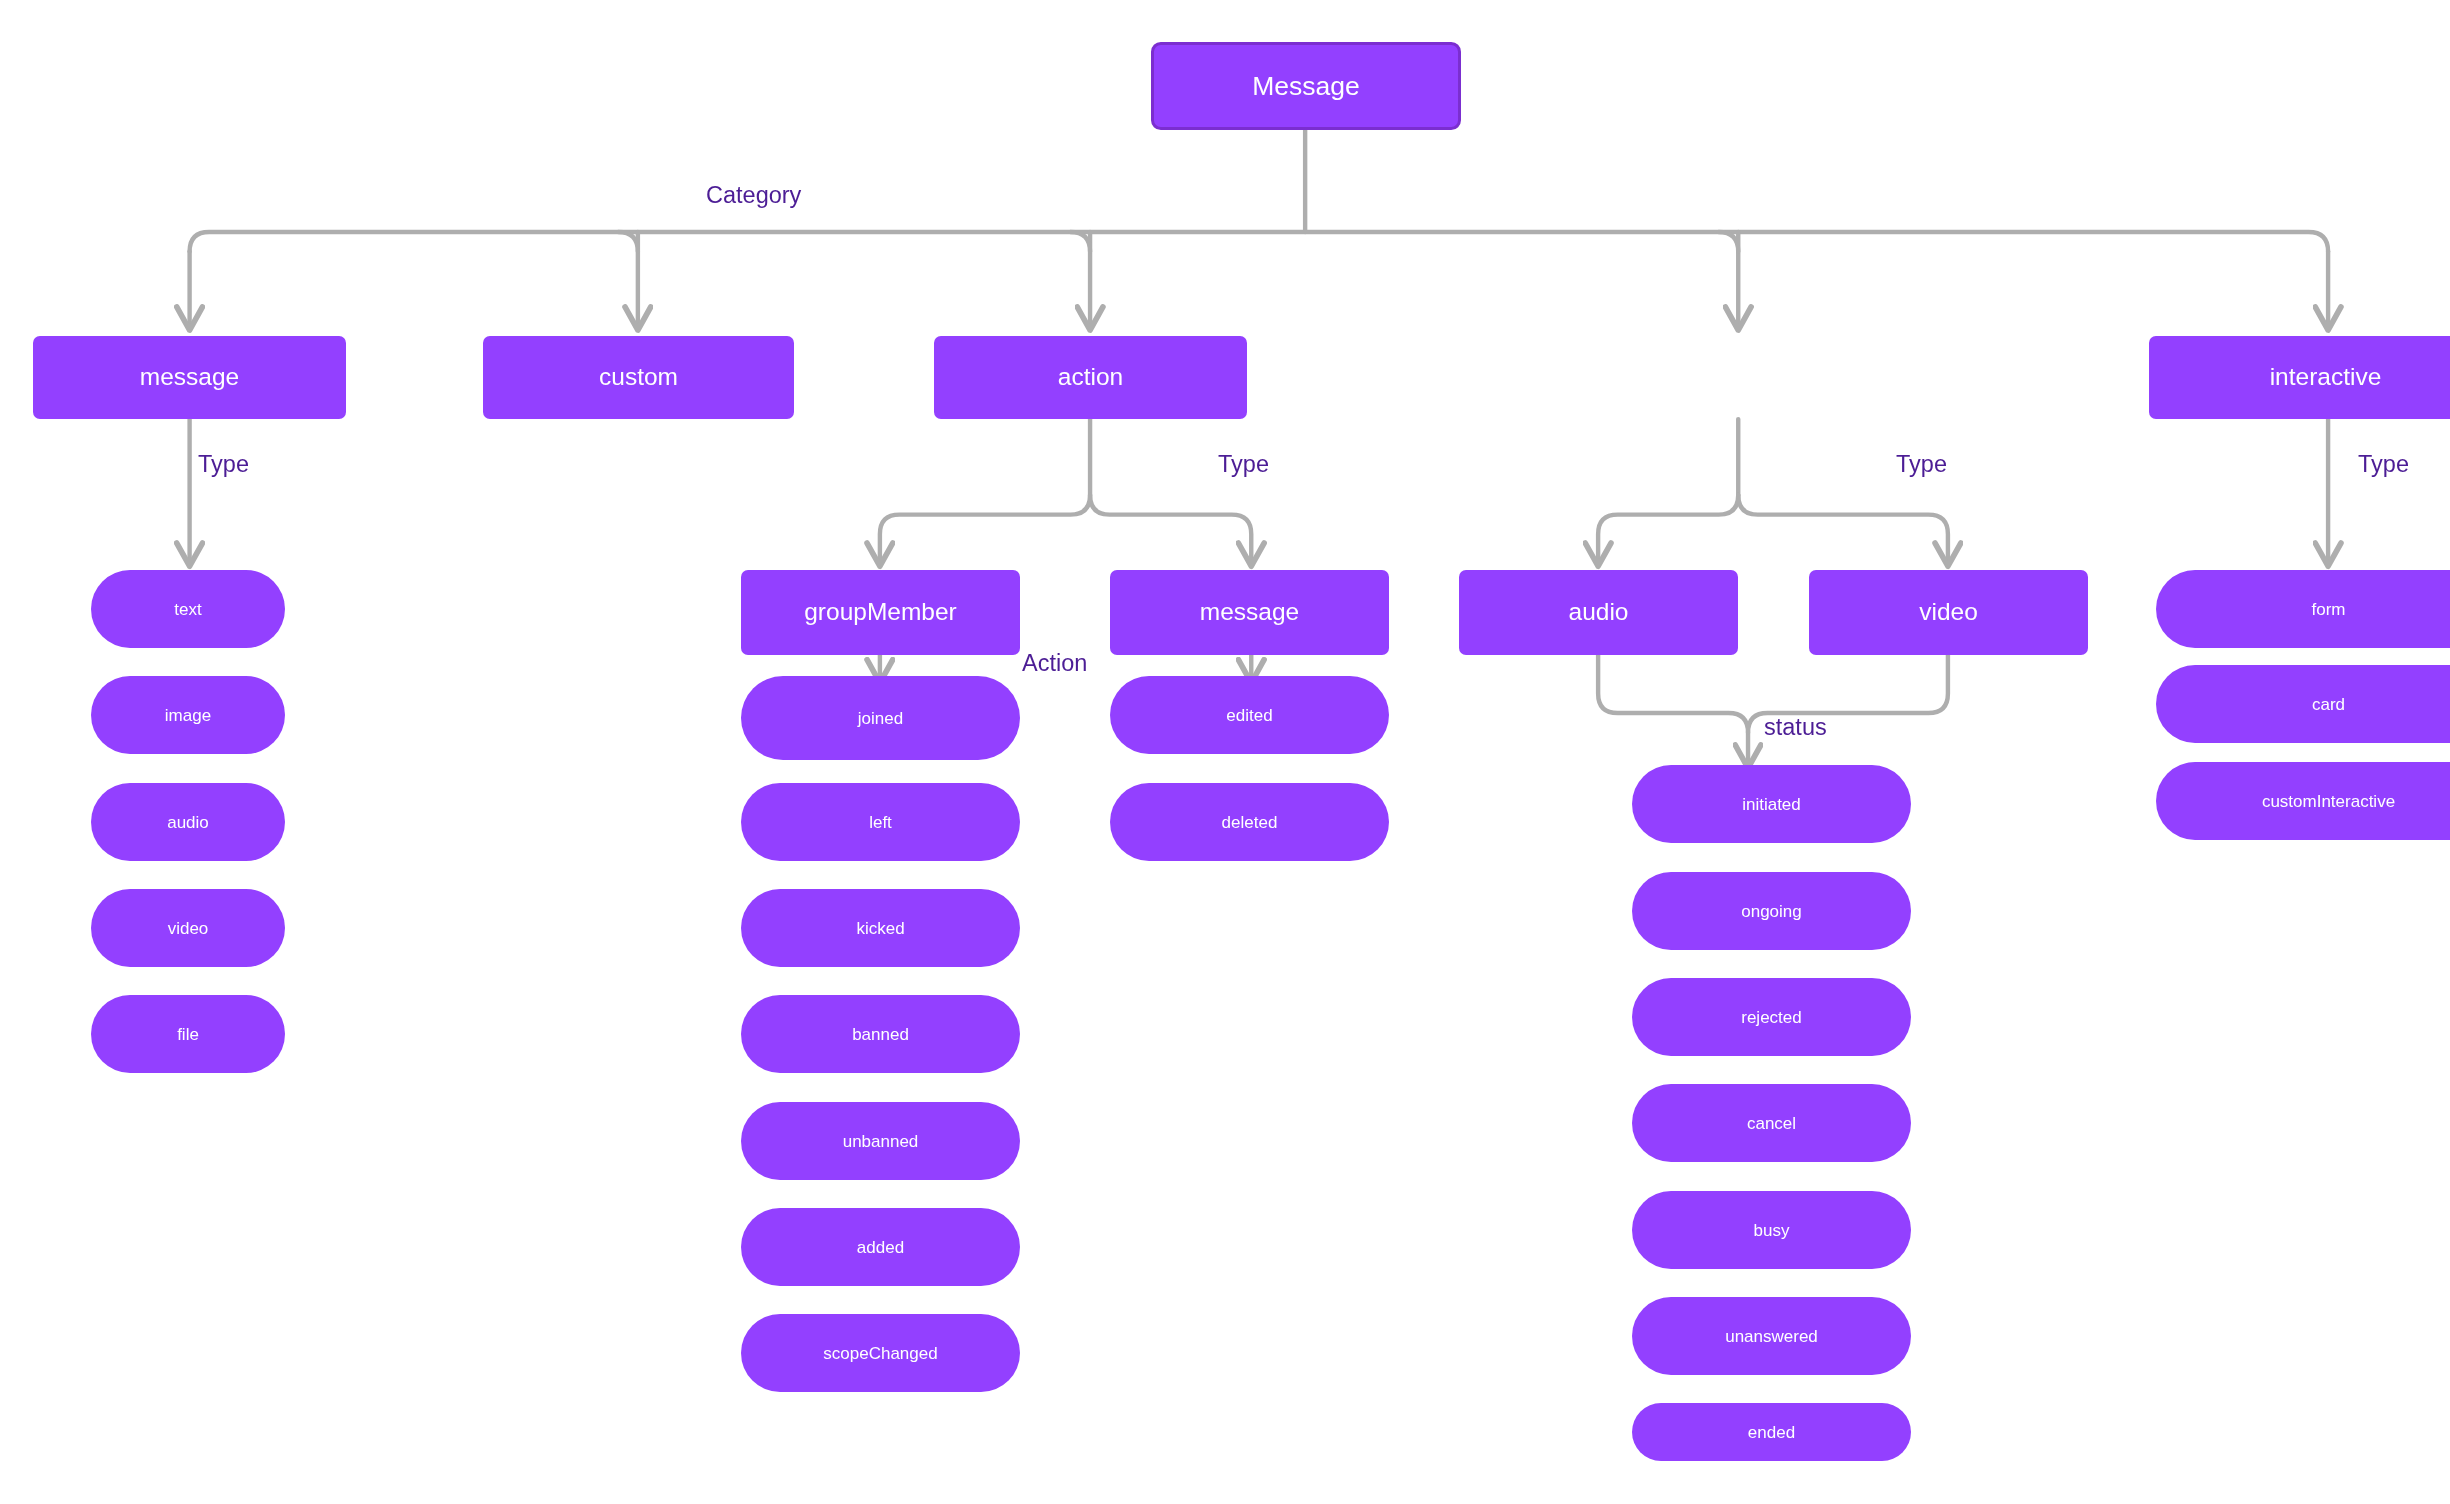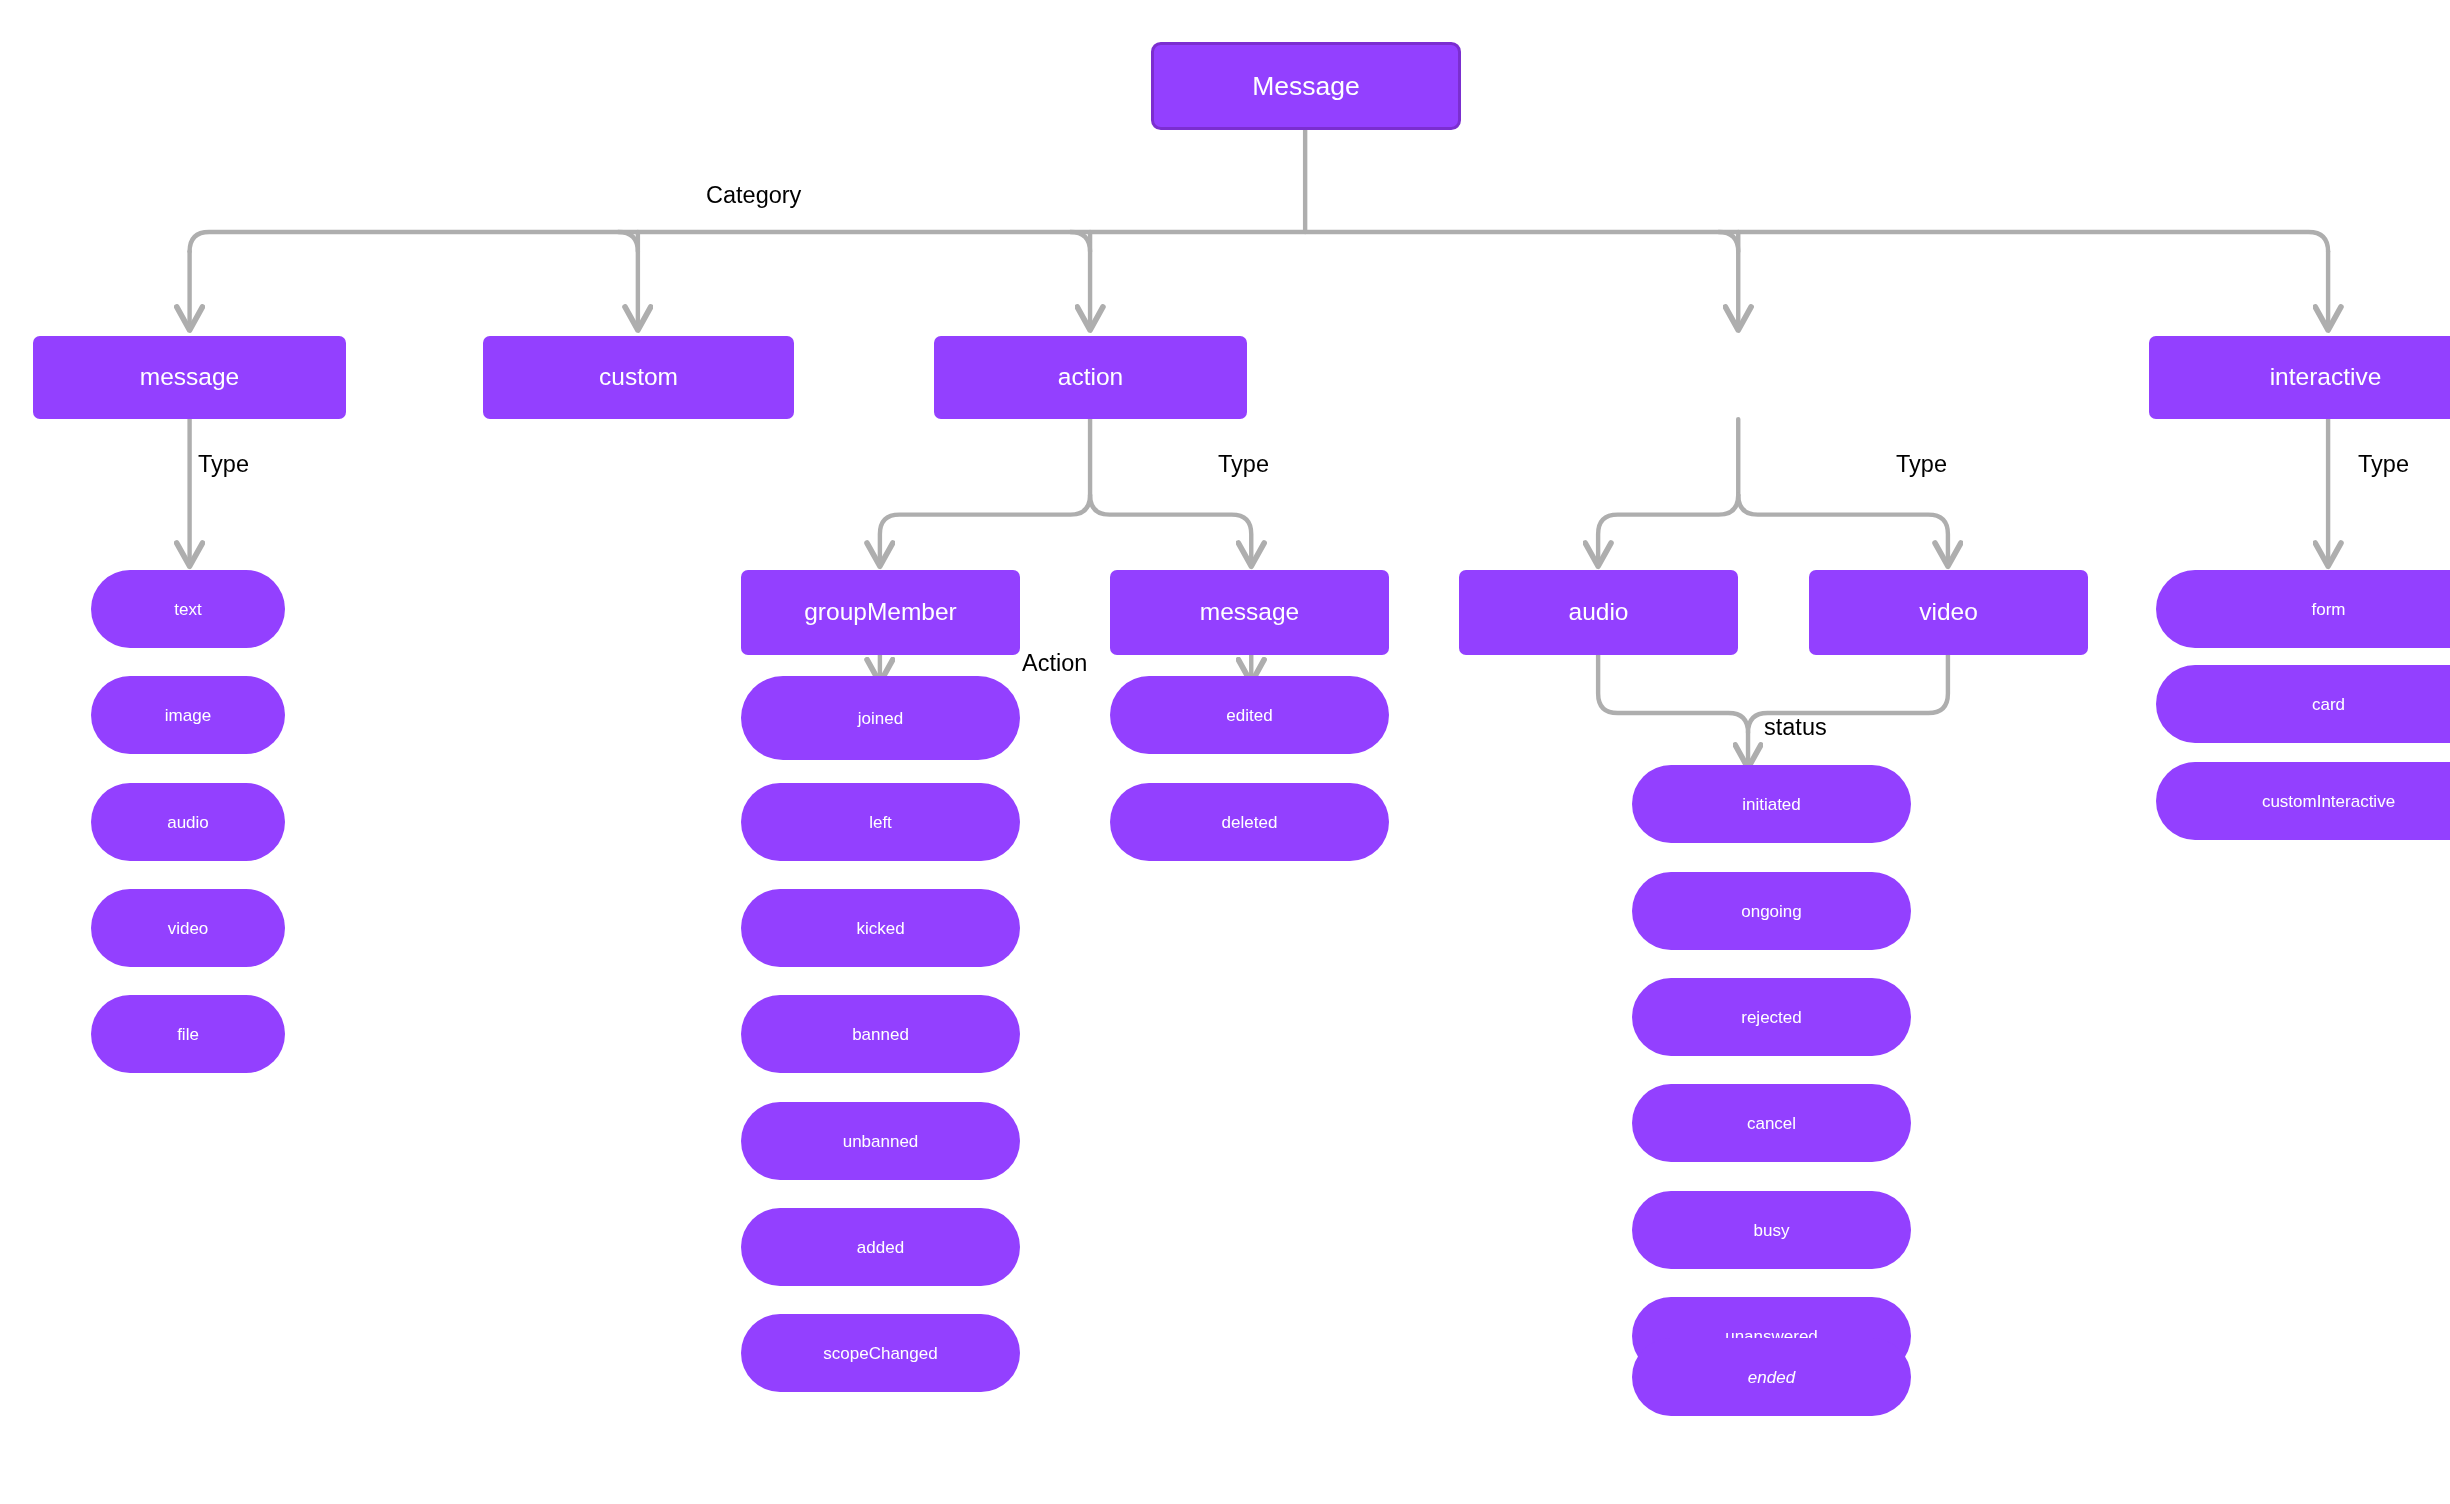--- a/index.html
+++ b/index.html
@@ -49,21 +49,21 @@
     border-radius: 7px;
     font-size: 24.5px;
   }
   .node-leaf {
     background: #9340FF;
     border-radius: 42px;
     font-size: 17px;
   }
   .edge-label {
     position: absolute;
-    color: #000000;
+    color: #4c1d95;
     font-family: "Liberation Sans", sans-serif;
     font-size: 23.5px;
     line-height: 1;
     white-space: nowrap;
   }
 </style>
 </head>
 <body>
 
 <div id="canvas">
@@ -206,21 +206,21 @@
   </div>
   <div class="node node-leaf" style="left:1632px; top:1084px; width:279px; height:78px;text-align:center;">
     <span>cancel</span>
   </div>
   <div class="node node-leaf" style="left:1632px; top:1191px; width:279px; height:78px;">
     <span>busy</span>
   </div>
   <div class="node node-leaf" style="left:1632px; top:1297px; width:279px; height:78px;">
     <span>unanswered</span>
   </div>
-  <div class="node node-leaf" style="left:1632px; top:1338px; width:279px; height:78px;font-style:italic;">
+  <div class="node node-leaf" style="left:1632px; top:1403px; width:279px; height:58px;">
     <span>ended</span>
   </div>
 
   <div class="node node-leaf" style="left:2156px; top:570px; width:345px; height:78px;">
     <span>form</span>
   </div>
   <div class="node node-leaf" style="left:2156px; top:665px; width:345px; height:78px;">
     <span>card</span>
   </div>
   <div class="node node-leaf" style="left:2156px; top:762px; width:345px; height:78px;">

